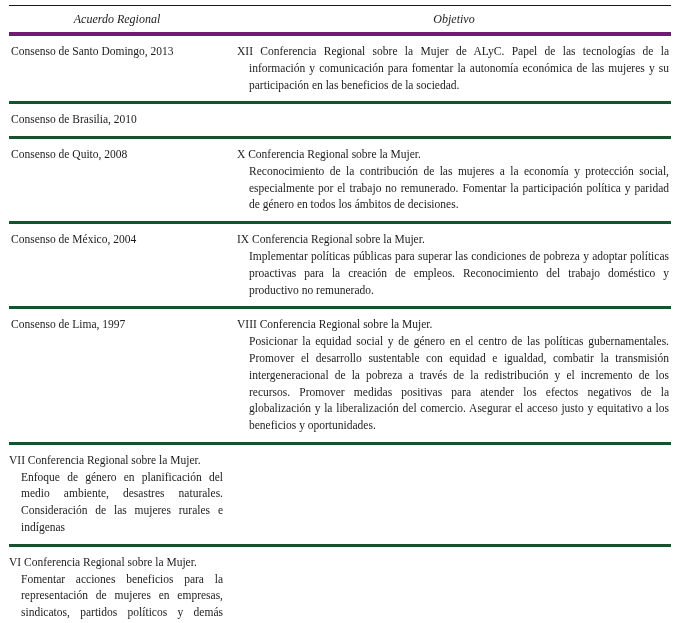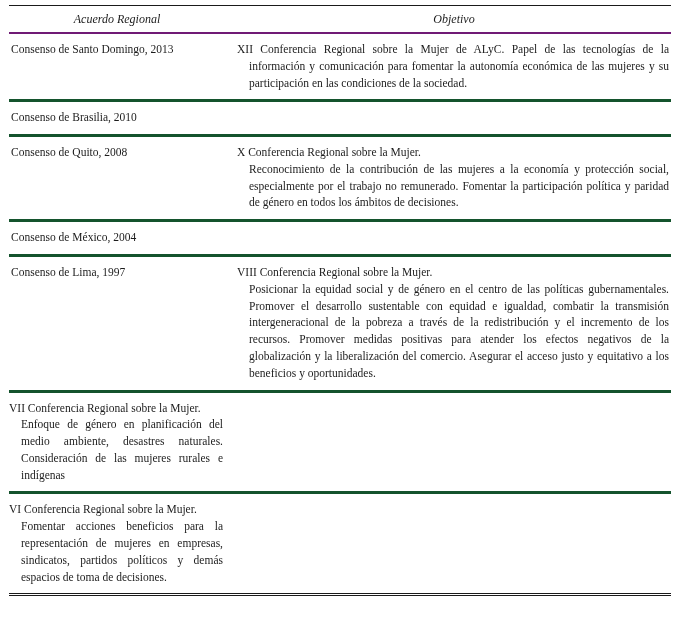--- a/index.html
+++ b/index.html
@@ -22,21 +22,21 @@
   .row {
     display: grid;
     grid-template-columns: 216px 1fr;
     column-gap: 12px;
     border-bottom: 3px solid #14532d;
   }
   .row:last-child {
     border-bottom: none;
   }
   .row.header {
-    border-bottom: 2px solid #701a75;
+    border-bottom: 4px solid #701a75;
   }
   .hcell {
     font-style: italic;
     font-size: 12px;
     text-align: center;
     padding: 6px 4px 5px 4px;
   }
   .cell {
     font-size: 11.5px;
     line-height: 1.46;
@@ -60,35 +60,37 @@
 
 <div class="table">
 
   <div class="row header">
     <div class="hcell">Acuerdo Regional</div>
     <div class="hcell">Objetivo</div>
   </div>
 
   <div class="row">
     <div class="cell left">Consenso de Santo Domingo, 2013</div>
-    <div class="cell right">XII Conferencia Regional sobre la Mujer de ALyC. Papel de las tecnologías de la información y comunicación para fomentar la autonomía económica de las mujeres y su participación en las condiciones de la sociedad.</div>
+    <div class="cell right">XII Conferencia Regional sobre la Mujer de ALyC. Papel de las tecnologías de la información y comunicación para fomentar la autonomía económica de las mujeres y su participación en las beneficios de la sociedad.</div>
   </div>
 
   <div class="row">
     <div class="cell left">Consenso de Brasilia, 2010</div>
   </div>
 
   <div class="row">
     <div class="cell left">Consenso de Quito, 2008</div>
     <div class="cell right">X Conferencia Regional sobre la Mujer.
 Reconocimiento de la contribución de las mujeres a la economía y protección social, especialmente por el trabajo no remunerado. Fomentar la participación política y paridad de género en todos los ámbitos de decisiones.</div>
   </div>
 
   <div class="row">
     <div class="cell left">Consenso de México, 2004</div>
+    <div class="cell right">IX Conferencia Regional sobre la Mujer.
+Implementar políticas públicas para superar las condiciones de pobreza y adoptar políticas proactivas para la creación de empleos. Reconocimiento del trabajo doméstico y productivo no remunerado.</div>
   </div>
 
   <div class="row">
     <div class="cell left">Consenso de Lima, 1997</div>
     <div class="cell right">VIII Conferencia Regional sobre la Mujer.
 Posicionar la equidad social y de género en el centro de las políticas gubernamentales. Promover el desarrollo sustentable con equidad e igualdad, combatir la transmisión intergeneracional de la pobreza a través de la redistribución y el incremento de los recursos. Promover medidas positivas para atender los efectos negativos de la globalización y la liberalización del comercio. Asegurar el acceso justo y equitativo a los beneficios y oportunidades.</div>
   </div>
 
   <div class="row">
     <div class="cell right">VII Conferencia Regional sobre la Mujer.

